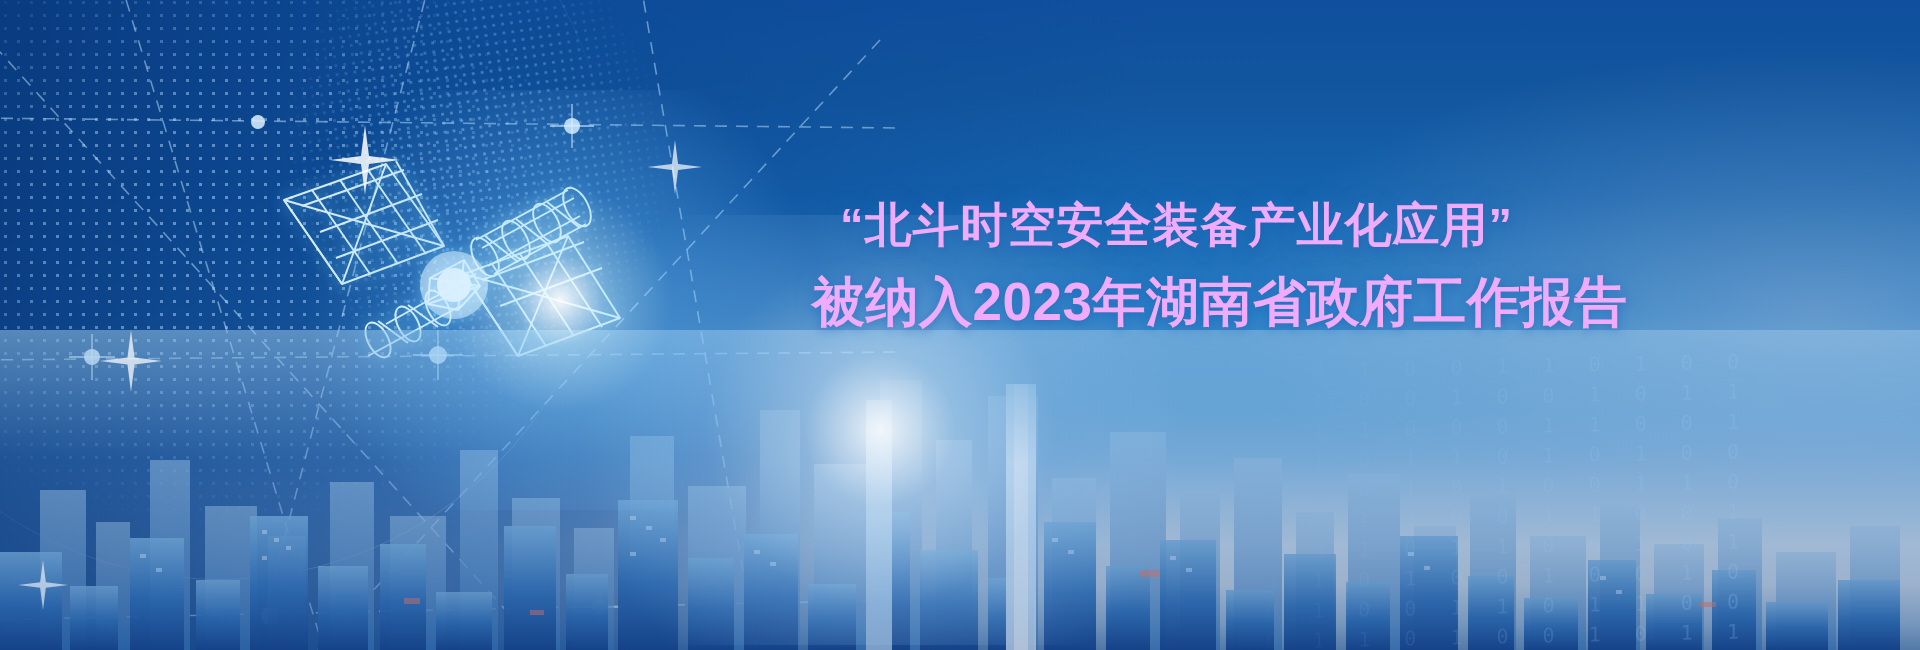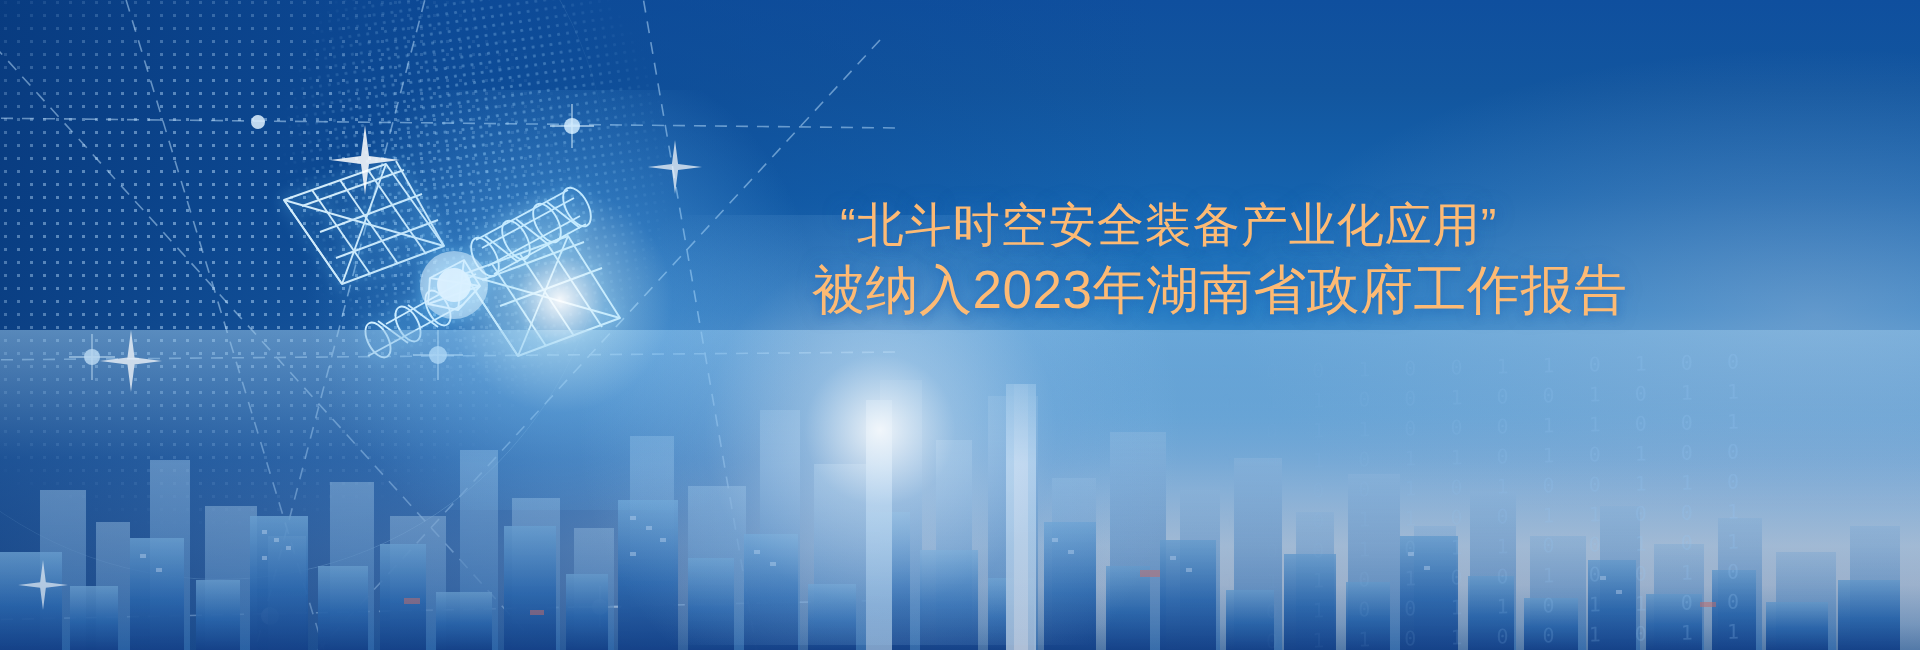--- a/index.html
+++ b/index.html
@@ -114,36 +114,36 @@
     position:absolute;left:268px;top:128px;width:360px;height:250px;
     filter:drop-shadow(0 0 8px rgba(120,210,255,.75));
   }
 
   
   .copy{
     position:absolute;left:812px;top:196px;width:880px;
     text-align:left;
   }
   .headline-1,.headline-2{
-    color:#fdba74;
-    font-weight:normal;
+    color:#f0abfc;
+    font-weight:bold;
     white-space:nowrap;
     text-shadow:
       0 0 18px rgba(40,130,215,.55),
       0 2px 10px rgba(20,80,160,.45);
   }
   .headline-1{
     font-size:47px;line-height:58px;
     letter-spacing:1px;
     padding-left:28px;
   }
   .headline-2{
     font-size:53px;line-height:64px;
     letter-spacing:.5px;
-    margin-top:4px;
+    margin-top:16px;
   }
 
   .pill{
     position:relative;
     display:inline-block;
     margin-top:24px;margin-left:150px;
     padding:10px 26px 11px;
     border-radius:26px;
     background:linear-gradient(100deg,
         #f6c63f 0%,

